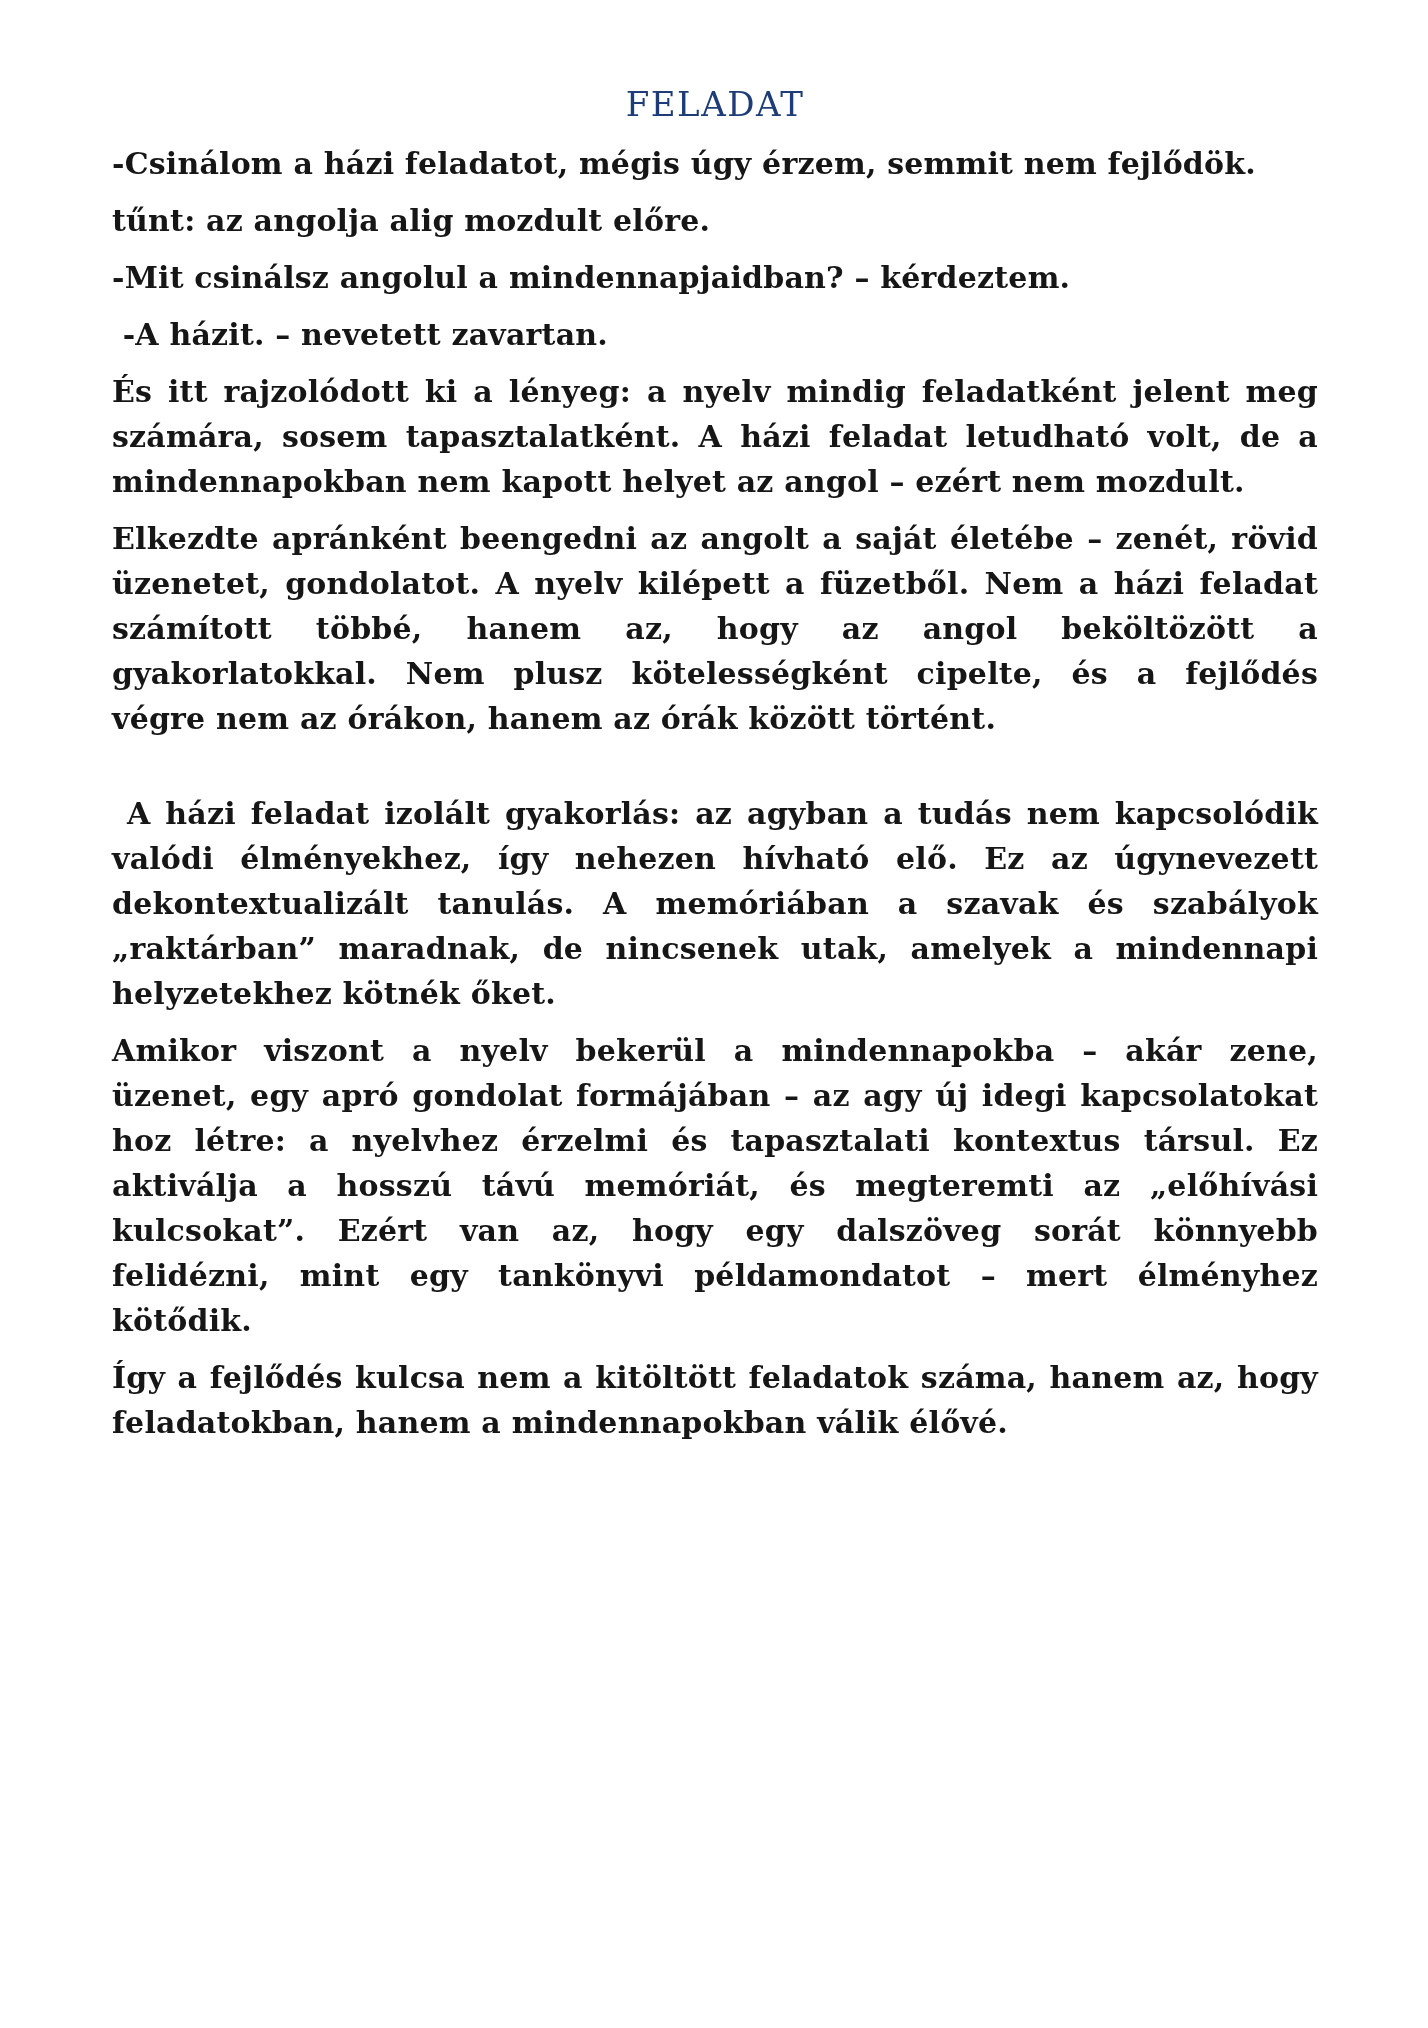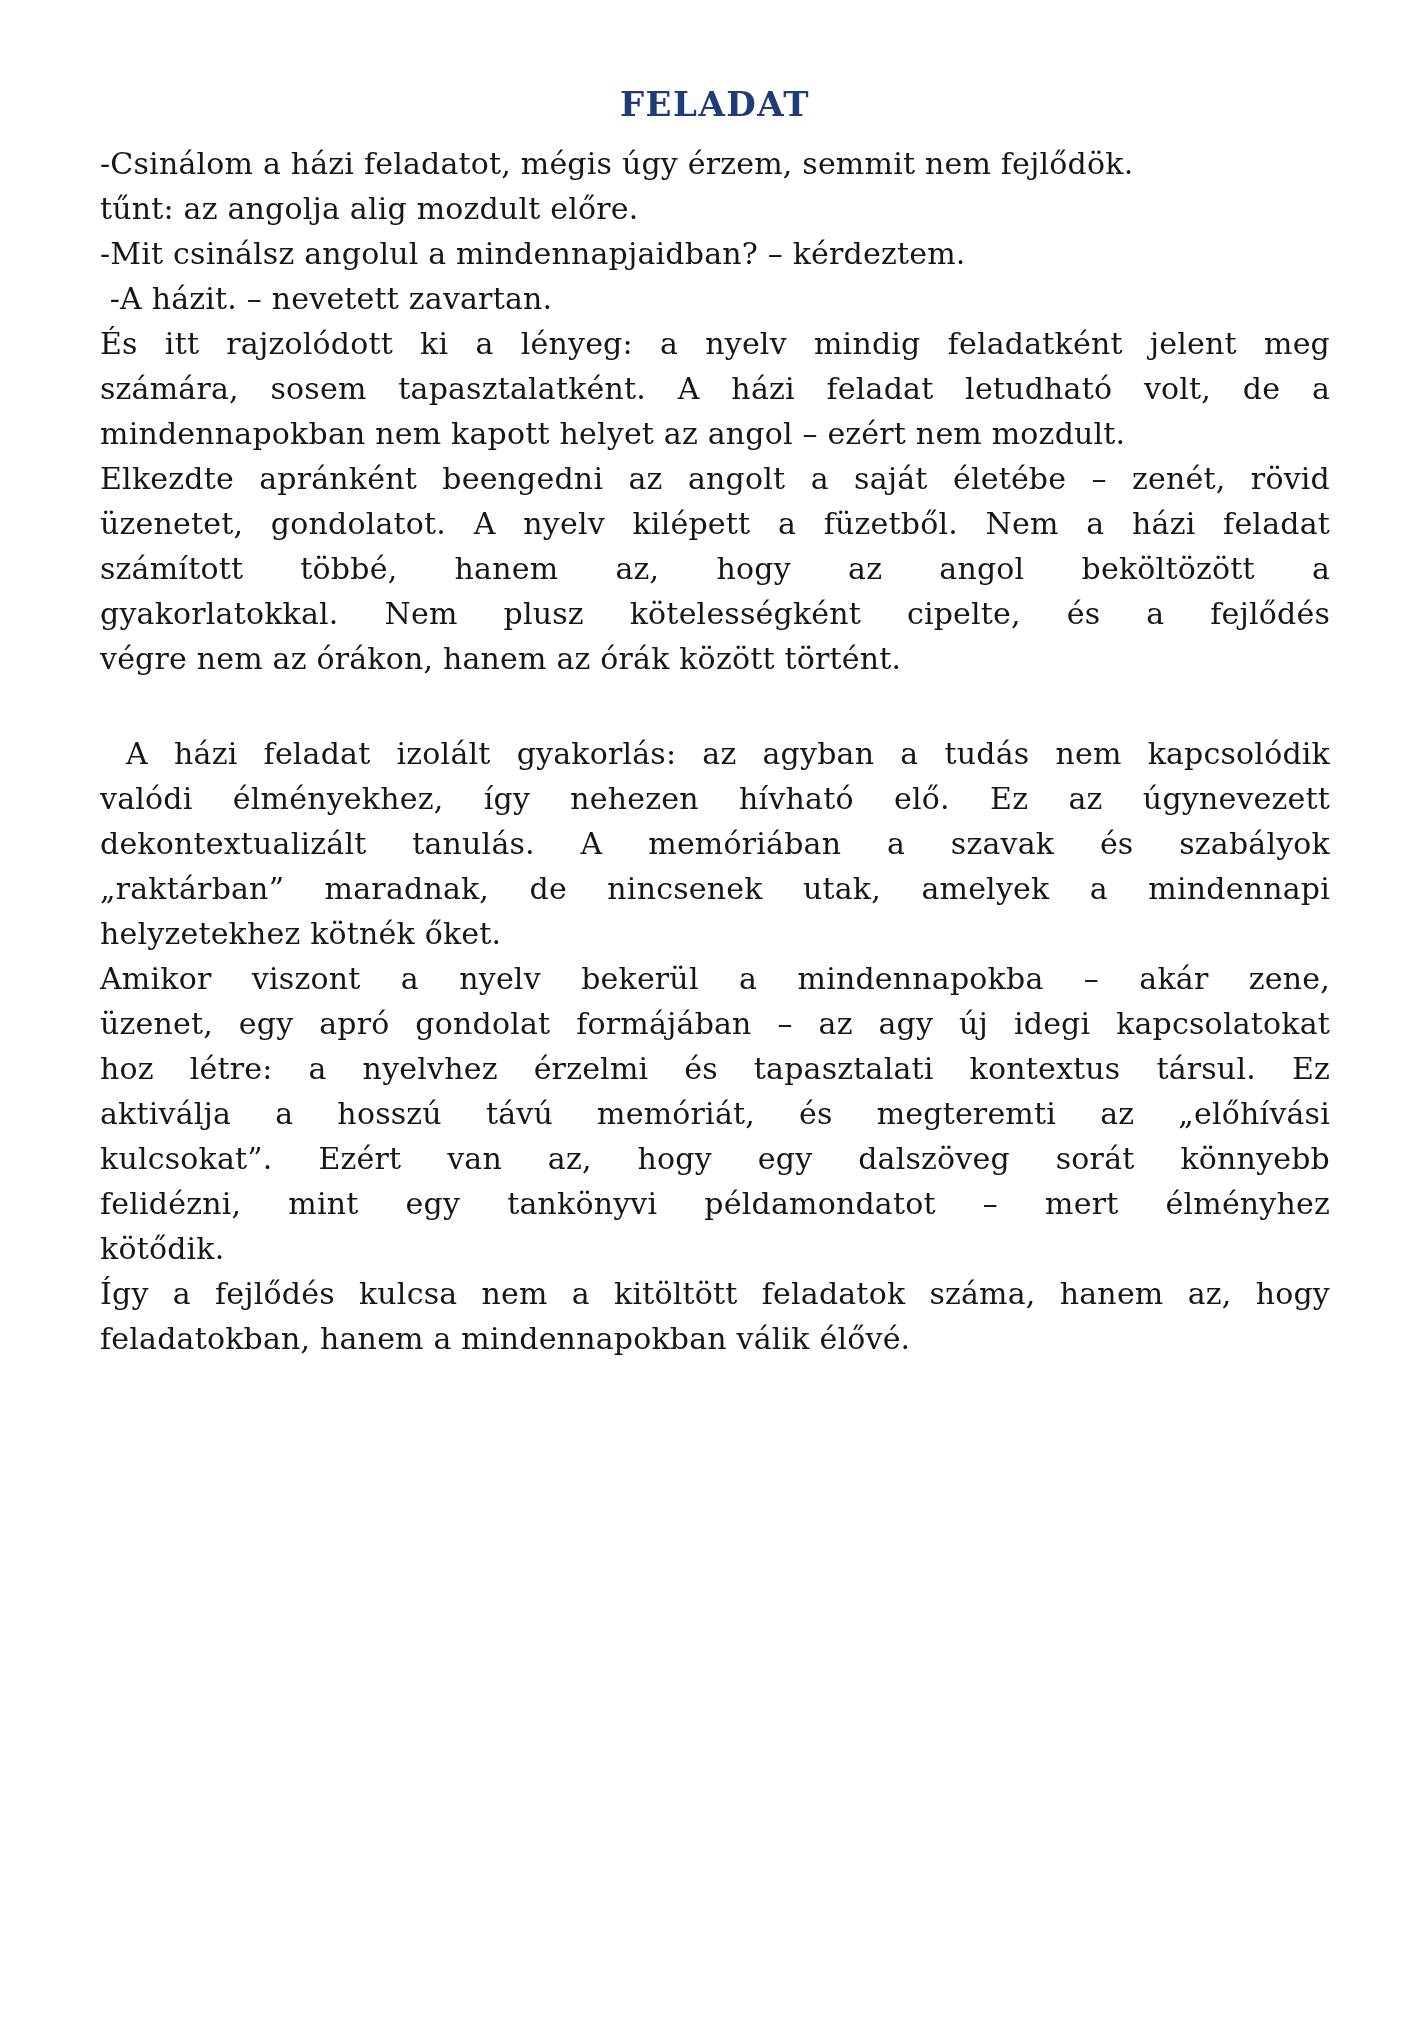--- a/index.html
+++ b/index.html
@@ -18,32 +18,33 @@
     box-sizing: border-box;
     width: 1428px;
     height: 2028px;
     padding: 84px 98px 0 100px;
     background: #ffffff;
   }
   .title {
     margin: 0 0 16px 0;
     text-align: center;
     font-size: 34px;
-    font-weight: bold;
+    font-weight: normal;
     letter-spacing: 1.5px;
     line-height: 1.2;
     
   }
   .content {
     font-size: 30px;
     line-height: 45px;
     letter-spacing: 0.2px;
   }
   .para {
-    margin: 0;
+    margin: 12px;
+    font-weight: bold;
   }
   .para.gap {
     margin-top: 50px;
   }
   .line {
     white-space: pre-wrap;
     text-align: left;
   }
   .line.fill {
     text-align: justify;

